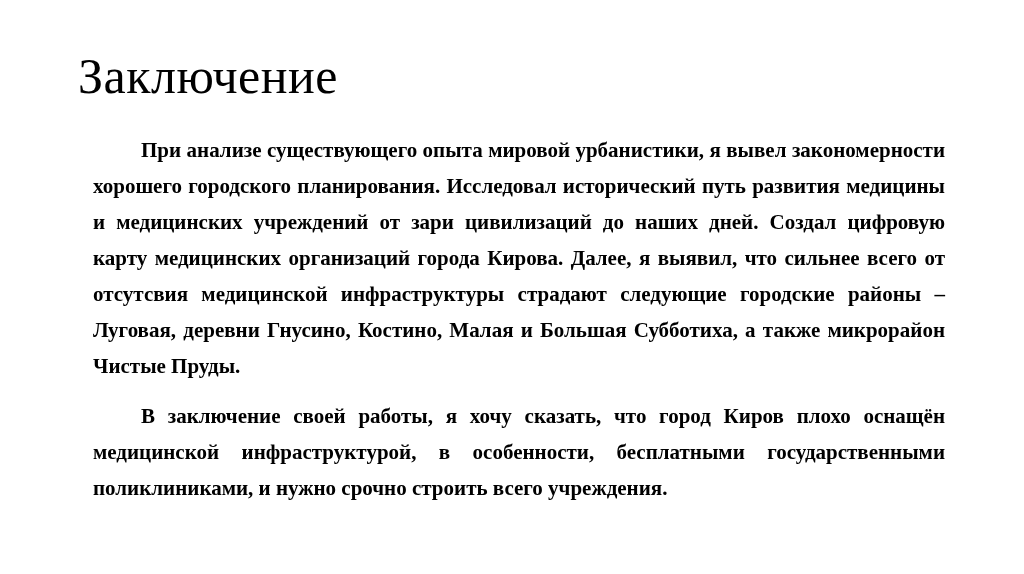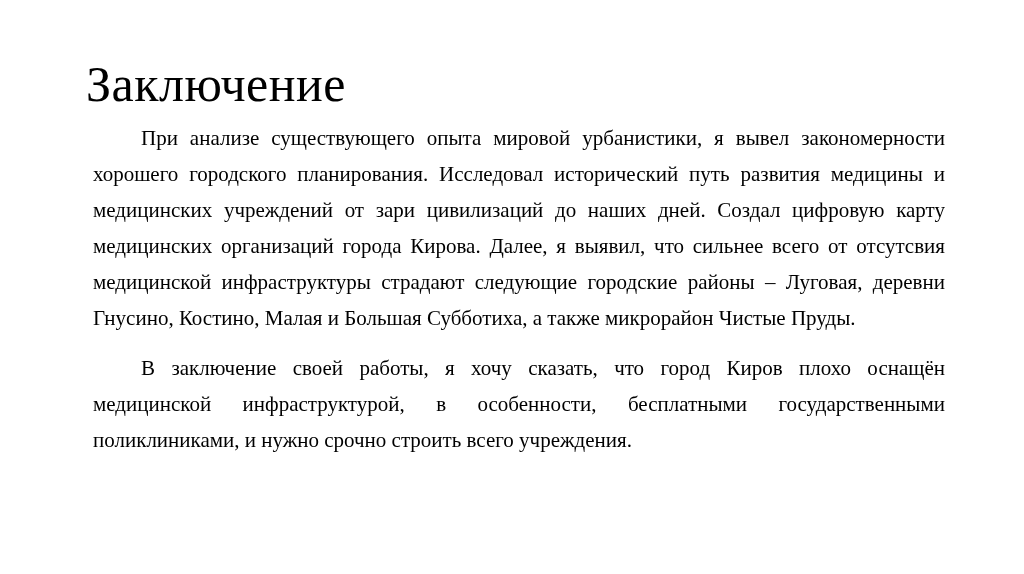--- a/index.html
+++ b/index.html
@@ -13,35 +13,36 @@
     height: 574px;
     overflow: hidden;
     background: #ffffff;
     color: #000000;
     font-family: "Liberation Serif", "DejaVu Serif", serif;
   }
   .slide-title {
     position: absolute;
     left: 78px;
     top: 48px;
-    margin: 8px;
+    margin: 0;
     font-size: 50px;
     font-weight: 400;
     line-height: 1.15;
     letter-spacing: 0.5px;
     white-space: nowrap;
   }
   .slide-body {
     position: absolute;
     left: 93px;
-    top: 120px;
+    top: 132px;
     width: 852px;
     font-size: 21px;
     line-height: 36px;
     text-align: justify;
+    font-weight: bold;
   }
   .body-paragraph {
     margin: 0 0 14px 0;
     text-indent: 48px;
   }
 </style>
 </head>
 <body>
 
 <div class="slide" style="background-color: rgb(255, 255, 255); color: rgb(0, 0, 0);">

